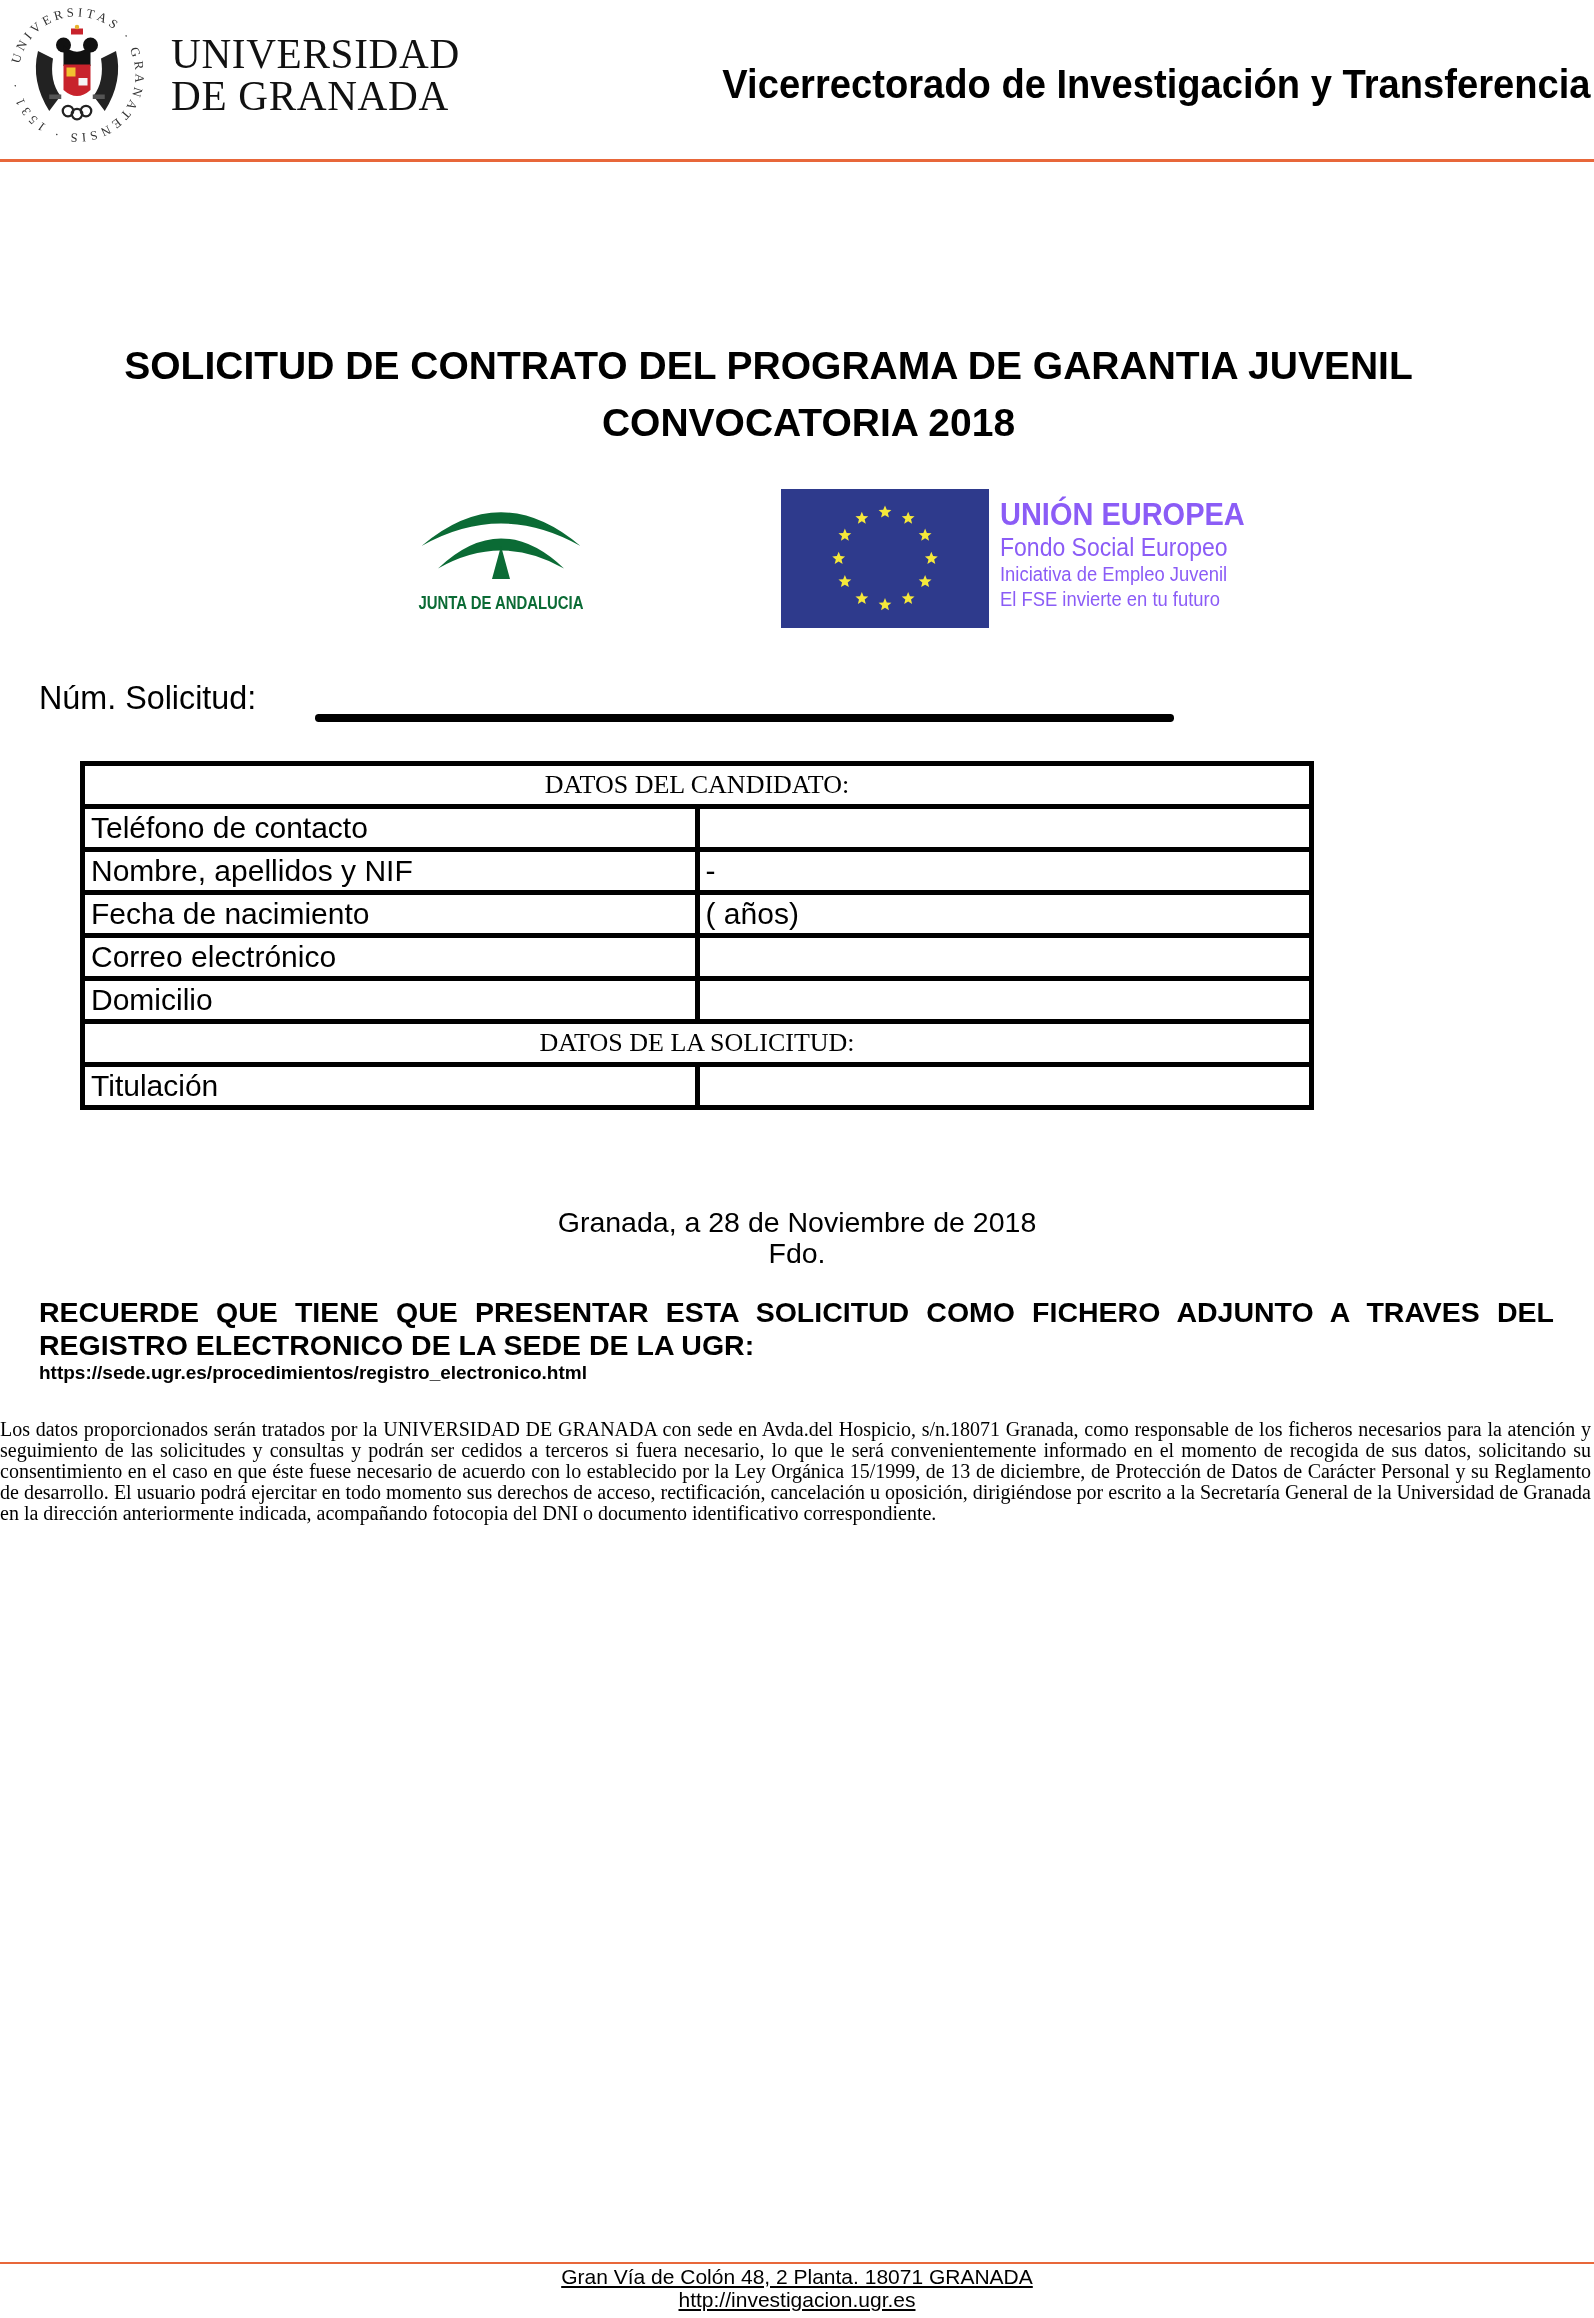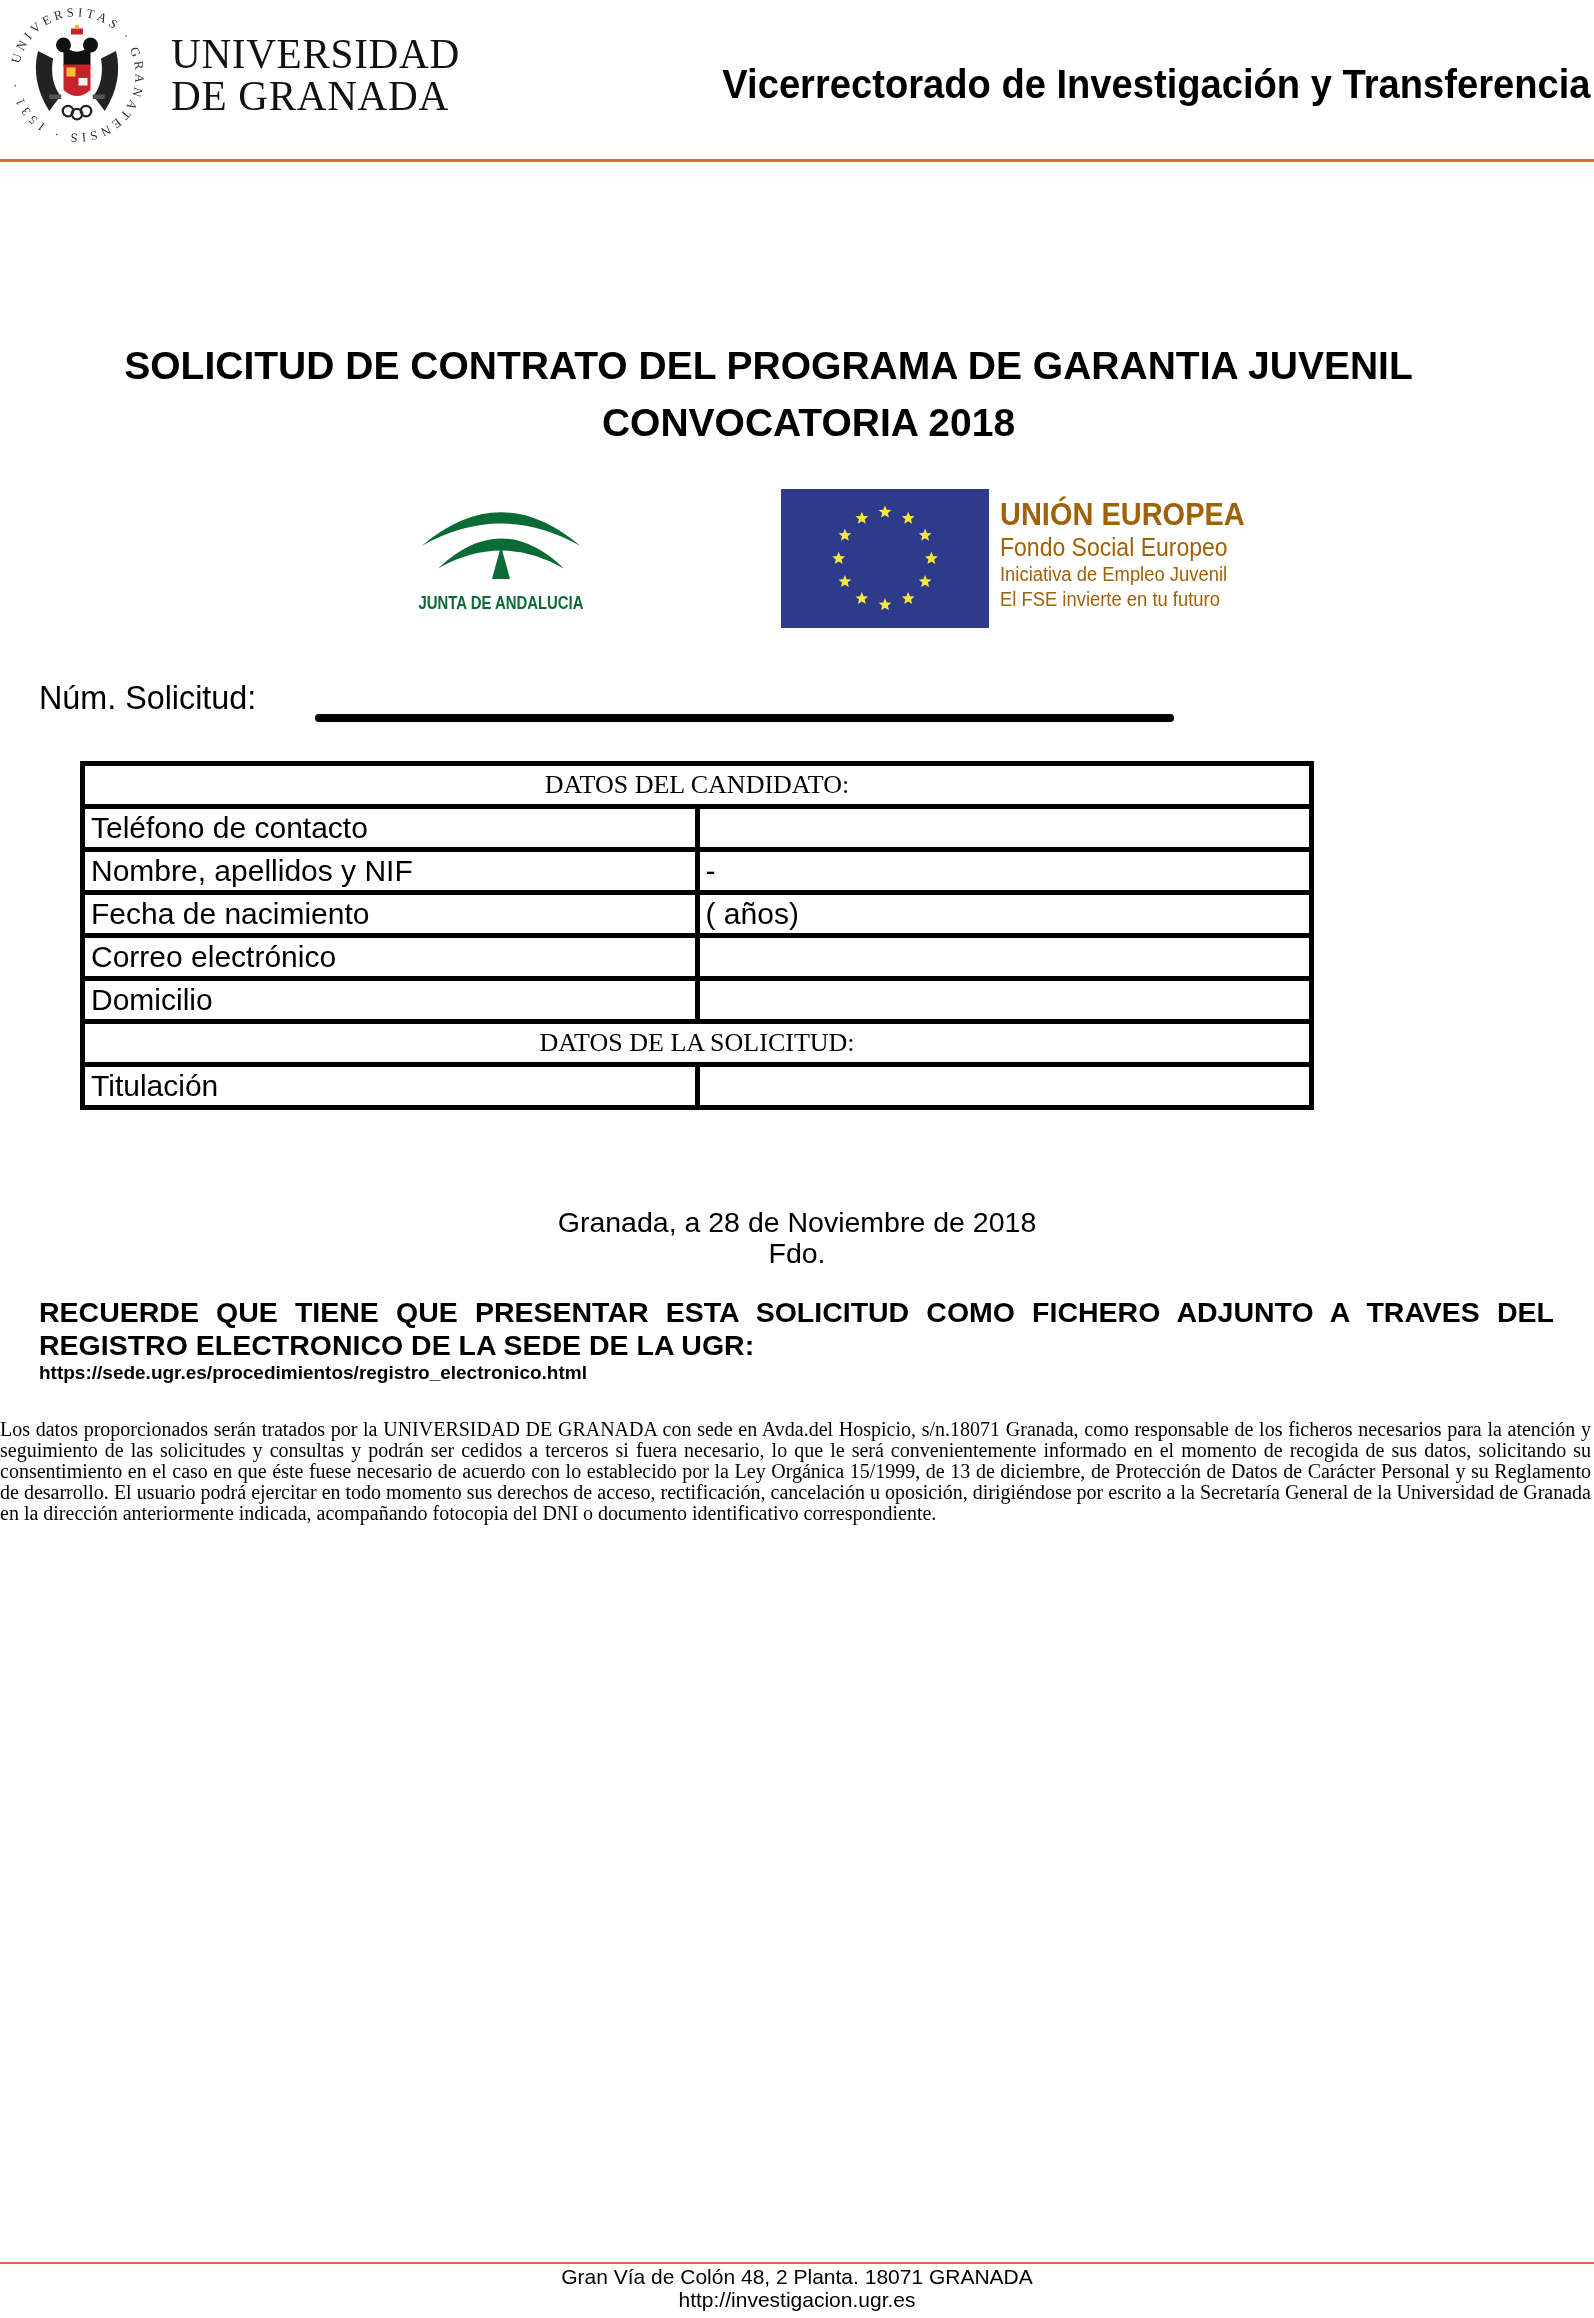--- a/index.html
+++ b/index.html
@@ -17,21 +17,21 @@
   #footer-rule { top:2262px; height:2.2px; }
 
   
   .title { left:0; width:1537px; text-align:center; font-size:39px; font-weight:bold; white-space:nowrap; }
   #title1 { top:344px; transform:scaleX(1.0); }
   #title2 { top:401px;padding-left:40px; }
 
   
   #junta { left:411px; top:486px; width:180px; height:135px; }
   #eu-flag { left:781px; top:489px; width:208px; height:139px; background:#2e3a8c; }
-  #eu-text { left:1000px; top:496px; white-space:nowrap; color:#a16207; }
+  #eu-text { left:1000px; top:496px; white-space:nowrap; color:#8b5cf6; }
   #eu-text .t1 { font-size:31.5px; font-weight:bold; line-height:36px; letter-spacing:0px; transform:scaleX(0.92); transform-origin:left; display:block; }
   #eu-text .t2 { font-size:25px; line-height:30px; transform:scaleX(0.92); transform-origin:left; display:block; }
   #eu-text .t3 { font-size:20px; line-height:25px; transform:scaleX(0.92); transform-origin:left; display:block; }
 
   
   #num-label { left:39px; top:678px; font-size:34px; white-space:nowrap; transform:scaleX(0.95); transform-origin:left; }
   #num-line { left:315px; top:714px; width:859px; height:8.2px; background:#000; border-radius:3.7px; }
 
   
   #candidate-table { left:80px; top:761px; width:1435px; }
@@ -47,21 +47,21 @@
   #fdo-line { top:1237px; }
 
   
   #reminder { left:39px; top:1296px; width:1515px; font-size:28.5px; font-weight:bold; line-height:33px; text-align:justify; text-align-last:left; }
   #reminder-url { left:39px; top:1362px; font-size:19px; font-weight:bold; white-space:nowrap; }
 
   
   #legal { left:0; top:1419px; width:1591px; font-family:"Liberation Serif", serif; font-size:20px; line-height:21px; text-align:justify; text-align-last:left; }
 
   
-  .footer-line { left:0; width:1594px; text-align:center; font-size:21px; line-height:22.5px; white-space:nowrap; }
+  .footer-line { left:0; width:1594px; text-align:center; font-size:21px; line-height:22.5px; white-space:nowrap;text-decoration:underline; }
   #footer-address { top:2266px; }
   #footer-url { top:2289px; }
 </style>
 </head>
 <body>
 
 <div class="abs" id="seal">
   <svg width="138" height="138" viewBox="0 0 184 184">
     <defs>
       <path id="sealArc" d="M92,92 m-78,0 a78,78 0 1,1 156,0 a78,78 0 1,1 -156,0"></path>

